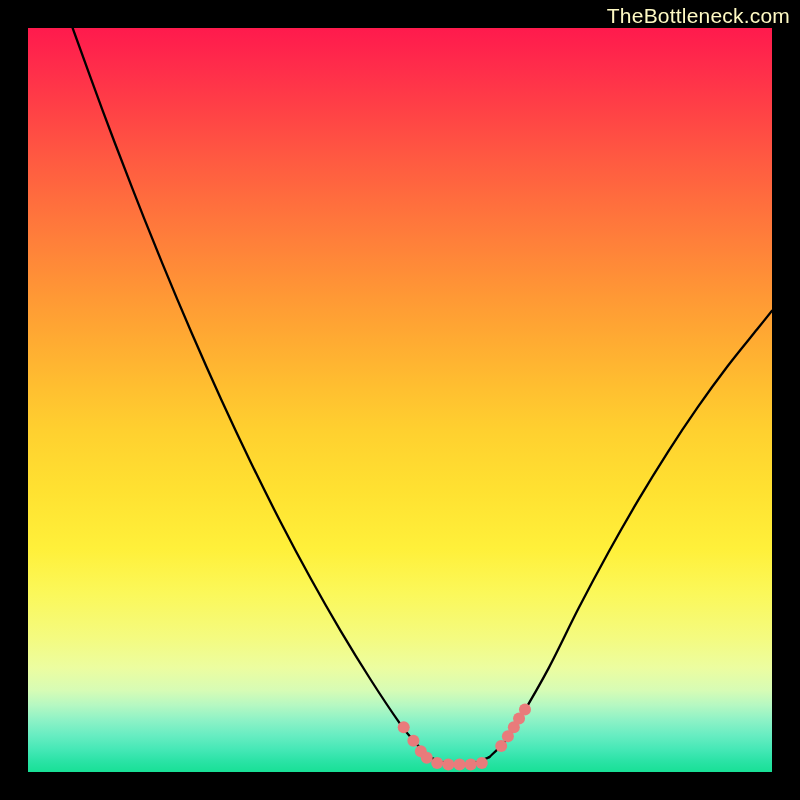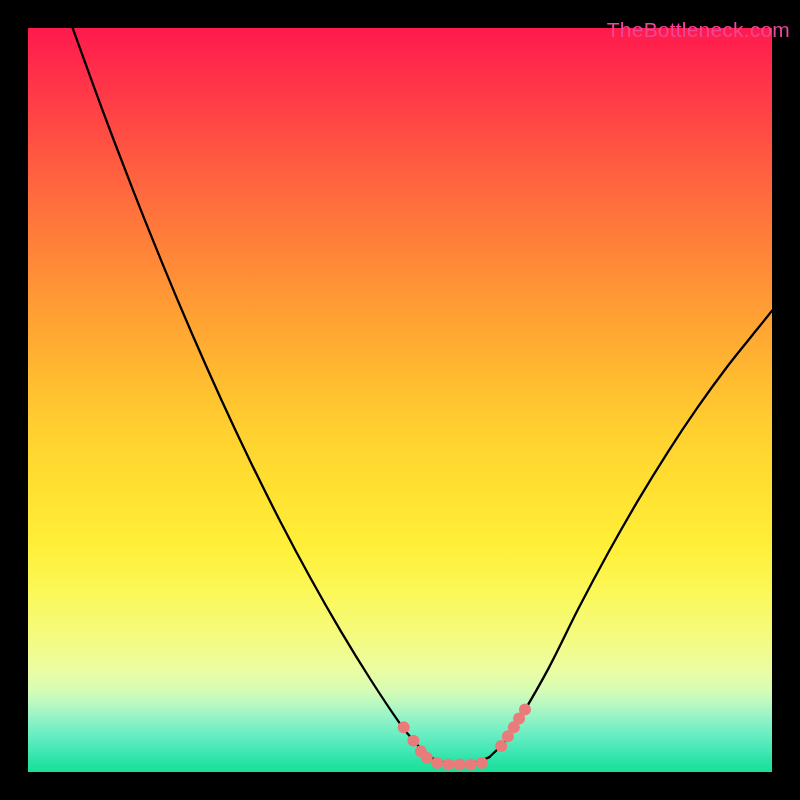--- a/index.html
+++ b/index.html
@@ -48,26 +48,25 @@
       #69edc2 95%,
       #45e8b6 97%,
       #2be3a6 98.5%,
       #18e096 100%
     );
   }
   .watermark {
     position: absolute;
     top: 4px;
     right: 10px;
-    color: #ec4899;
+    color: #fef9c3;
     font-size: 21px;
     font-weight: 500;
     letter-spacing: 0.2px;
     user-select: none;
-    margin-top: 14px;
   }
   svg {
     position: absolute;
     left: 0;
     top: 0;
   }
 </style>
 </head>
 <body>
 

